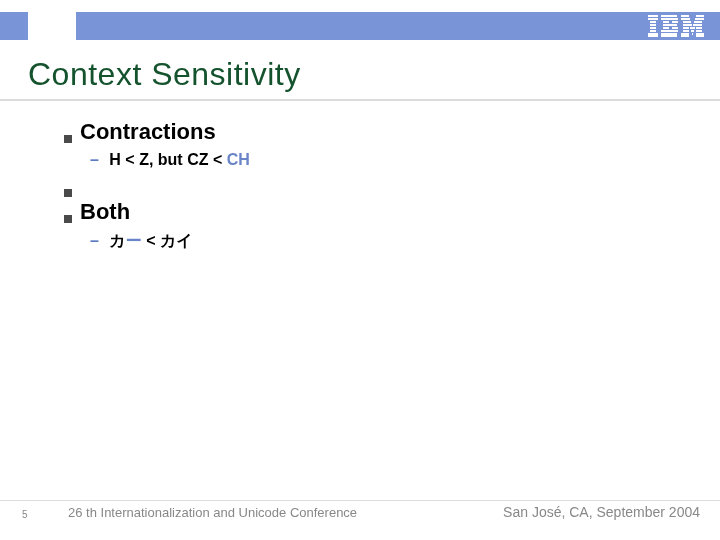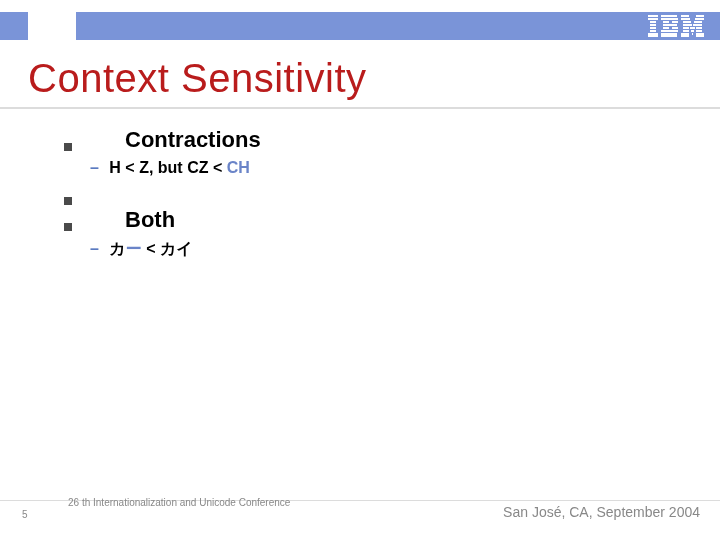--- a/index.html
+++ b/index.html
@@ -4,34 +4,34 @@
 <style>
   * { margin: 0; padding: 0; box-sizing: border-box; }
   html, body { width: 720px; height: 540px; font-family: Arial, Helvetica, sans-serif; background: #fff; overflow: hidden; }
   .top-strip { height: 12px; background: #fff; display: flex; }
   .top-strip .seg1 { width: 76px; background: #fff; }
   .top-strip .seg2 { width: 520px; background: #fff; }
   .top-strip .seg3 { flex: 1; background: #fff; }
   .blue-bar { height: 28px; background: #7a94d8; position: relative; }
   .blue-bar .logo { position: absolute; right: 16px; top: 3px; }
   .blue-bar .tab { position: absolute; left: 28px; top: 0; width: 48px; height: 28px; background: #fff; }
-  .title { font-size: 40px; color: #b91c1c; font-weight: 400; letter-spacing: 0.5px; margin: 16px 0 6px 28px; }
+  .title { font-size: 32px; color: #14532d; font-weight: 400; letter-spacing: 0.5px; margin: 16px 0 6px 28px; }
   .underline { height: 2px; background: #dcdcdc; margin: 0 0 18px 0; }
   .content { margin-left: 64px; }
   .bullet-row { display: flex; align-items: baseline; margin-top: 6px; margin-bottom: 4px; }
   .sq { width: 8px; height: 8px; background: #4a4a4a; margin-right: 8px; position: relative; top: 4px; }
-  .bullet-text { font-size: 22px; font-weight: bold; color: #000; margin-left: 45px; }
+  .bullet-text { font-size: 22px; font-weight: bold; color: #000; }
   .sub-row { margin-left: 26px; margin-top: 6px; margin-bottom: 16px; font-size: 16px; font-weight: bold; }
   .dash { color: #5a7ac0; font-weight: bold; margin-right: 6px; }
   .blk { color: #000; }
   .blu { color: #6a84c8; }
   .footer { position: absolute; left: 0; bottom: 20px; width: 720px; height: 20px; }
   .footer-line { height: 1px; background: #dcdcdc; margin: 0 0 6px 0; }
   .foot-left { position: absolute; left: 22px; bottom: 0; font-size: 10px; color: #888; }
-  .foot-mid  { position: absolute; left: 68px; bottom: 12px; font-size: 10px; color: #888; }
+  .foot-mid  { position: absolute; left: 68px; bottom: 0; font-size: 13px; color: #888; }
   .foot-right{ position: absolute; right: 20px; bottom: 0; font-size: 14px; color: #888; }
   svg.ibm { display: block; }
 </style>
 </head>
 <body>
 
 <div class="top-strip">
   <div class="seg1"></div>
     <div class="seg2"></div>
     <div class="seg3"></div>

